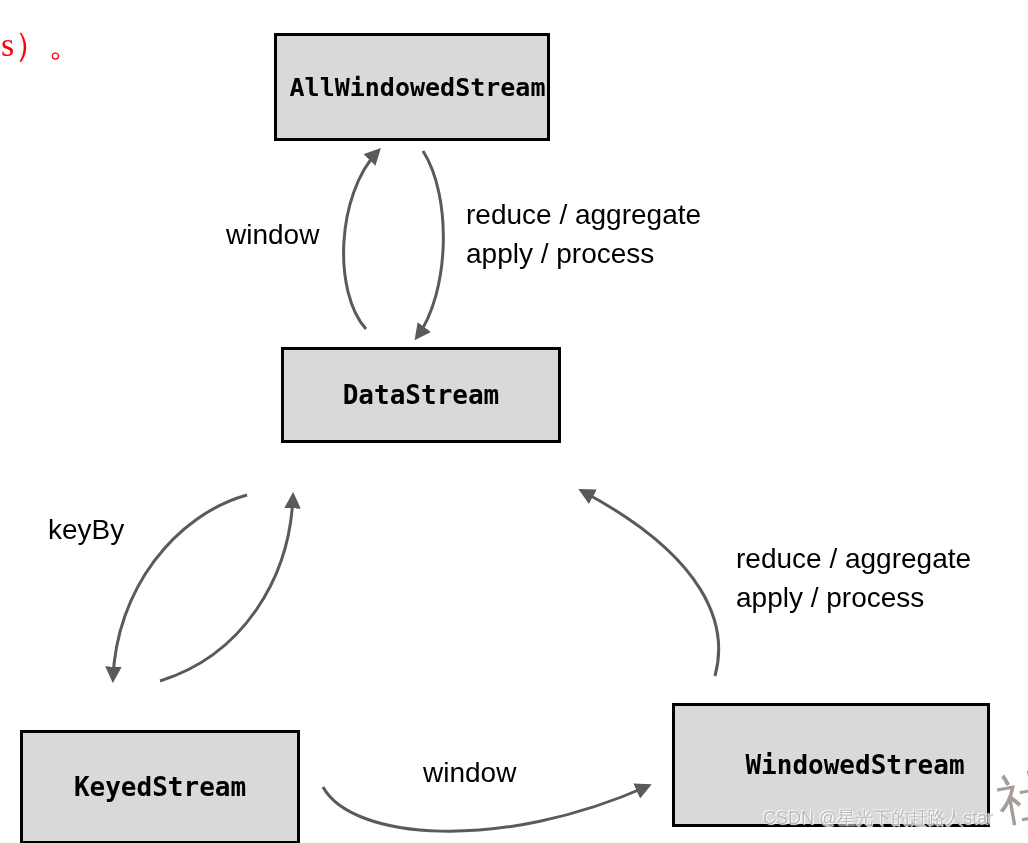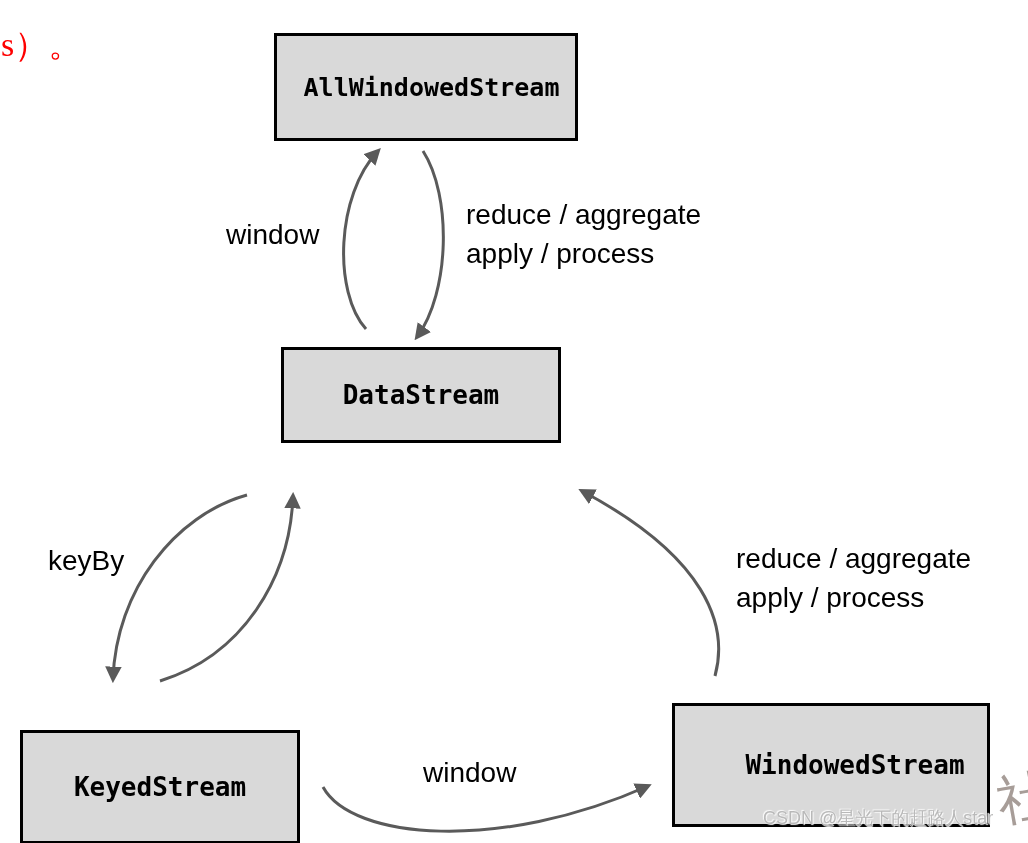--- a/index.html
+++ b/index.html
@@ -15,33 +15,33 @@
   .node{
     position:absolute;z-index:2;
     background:var(--node-fill,#d9d9d9);
     border:3px solid var(--node-border,#000);
     box-sizing:border-box;
     display:flex;align-items:center;justify-content:center;
     font-family:"DejaVu Sans Mono", monospace;
     font-weight:bold;
     color:var(--label-text,#000);
   }
-  .node-all{left:274px;top:33px;width:304px;height:108px;font-size:25px;padding-left:11px;}
+  .node-all{left:274px;top:33px;width:276px;height:108px;font-size:25px;padding-left:11px;}
   .node-data{left:281px;top:347px;width:280px;height:96px;font-size:26px;}
   .node-keyed{left:20px;top:730px;width:280px;height:114px;font-size:26px;}
   .node-windowed{left:672px;top:703px;width:318px;height:124px;font-size:26px;padding-left:48px;}
   .lbl{
     position:absolute;z-index:2;
     color:var(--label-text,#000);
     font-size:28px;line-height:39px;
     white-space:nowrap;
   }
   .lbl-window-up{left:226px;top:215px;}
   .lbl-reduce-top{left:466px;top:195px;}
-  .lbl-keyby{left:48px;top:541px;}
+  .lbl-keyby{left:48px;top:510px;}
   .lbl-agg{left:310px;top:514px;line-height:38px;}
   .lbl-window-bottom{left:423px;top:753px;}
   .lbl-reduce-right{left:736px;top:539px;}
   .fragment{
     position:absolute;left:1px;top:22px;z-index:2;
     font-family:"Liberation Serif", serif;
     font-size:34px;
     color:var(--fragment-red,#fe0000);
   }
   .watermark{

